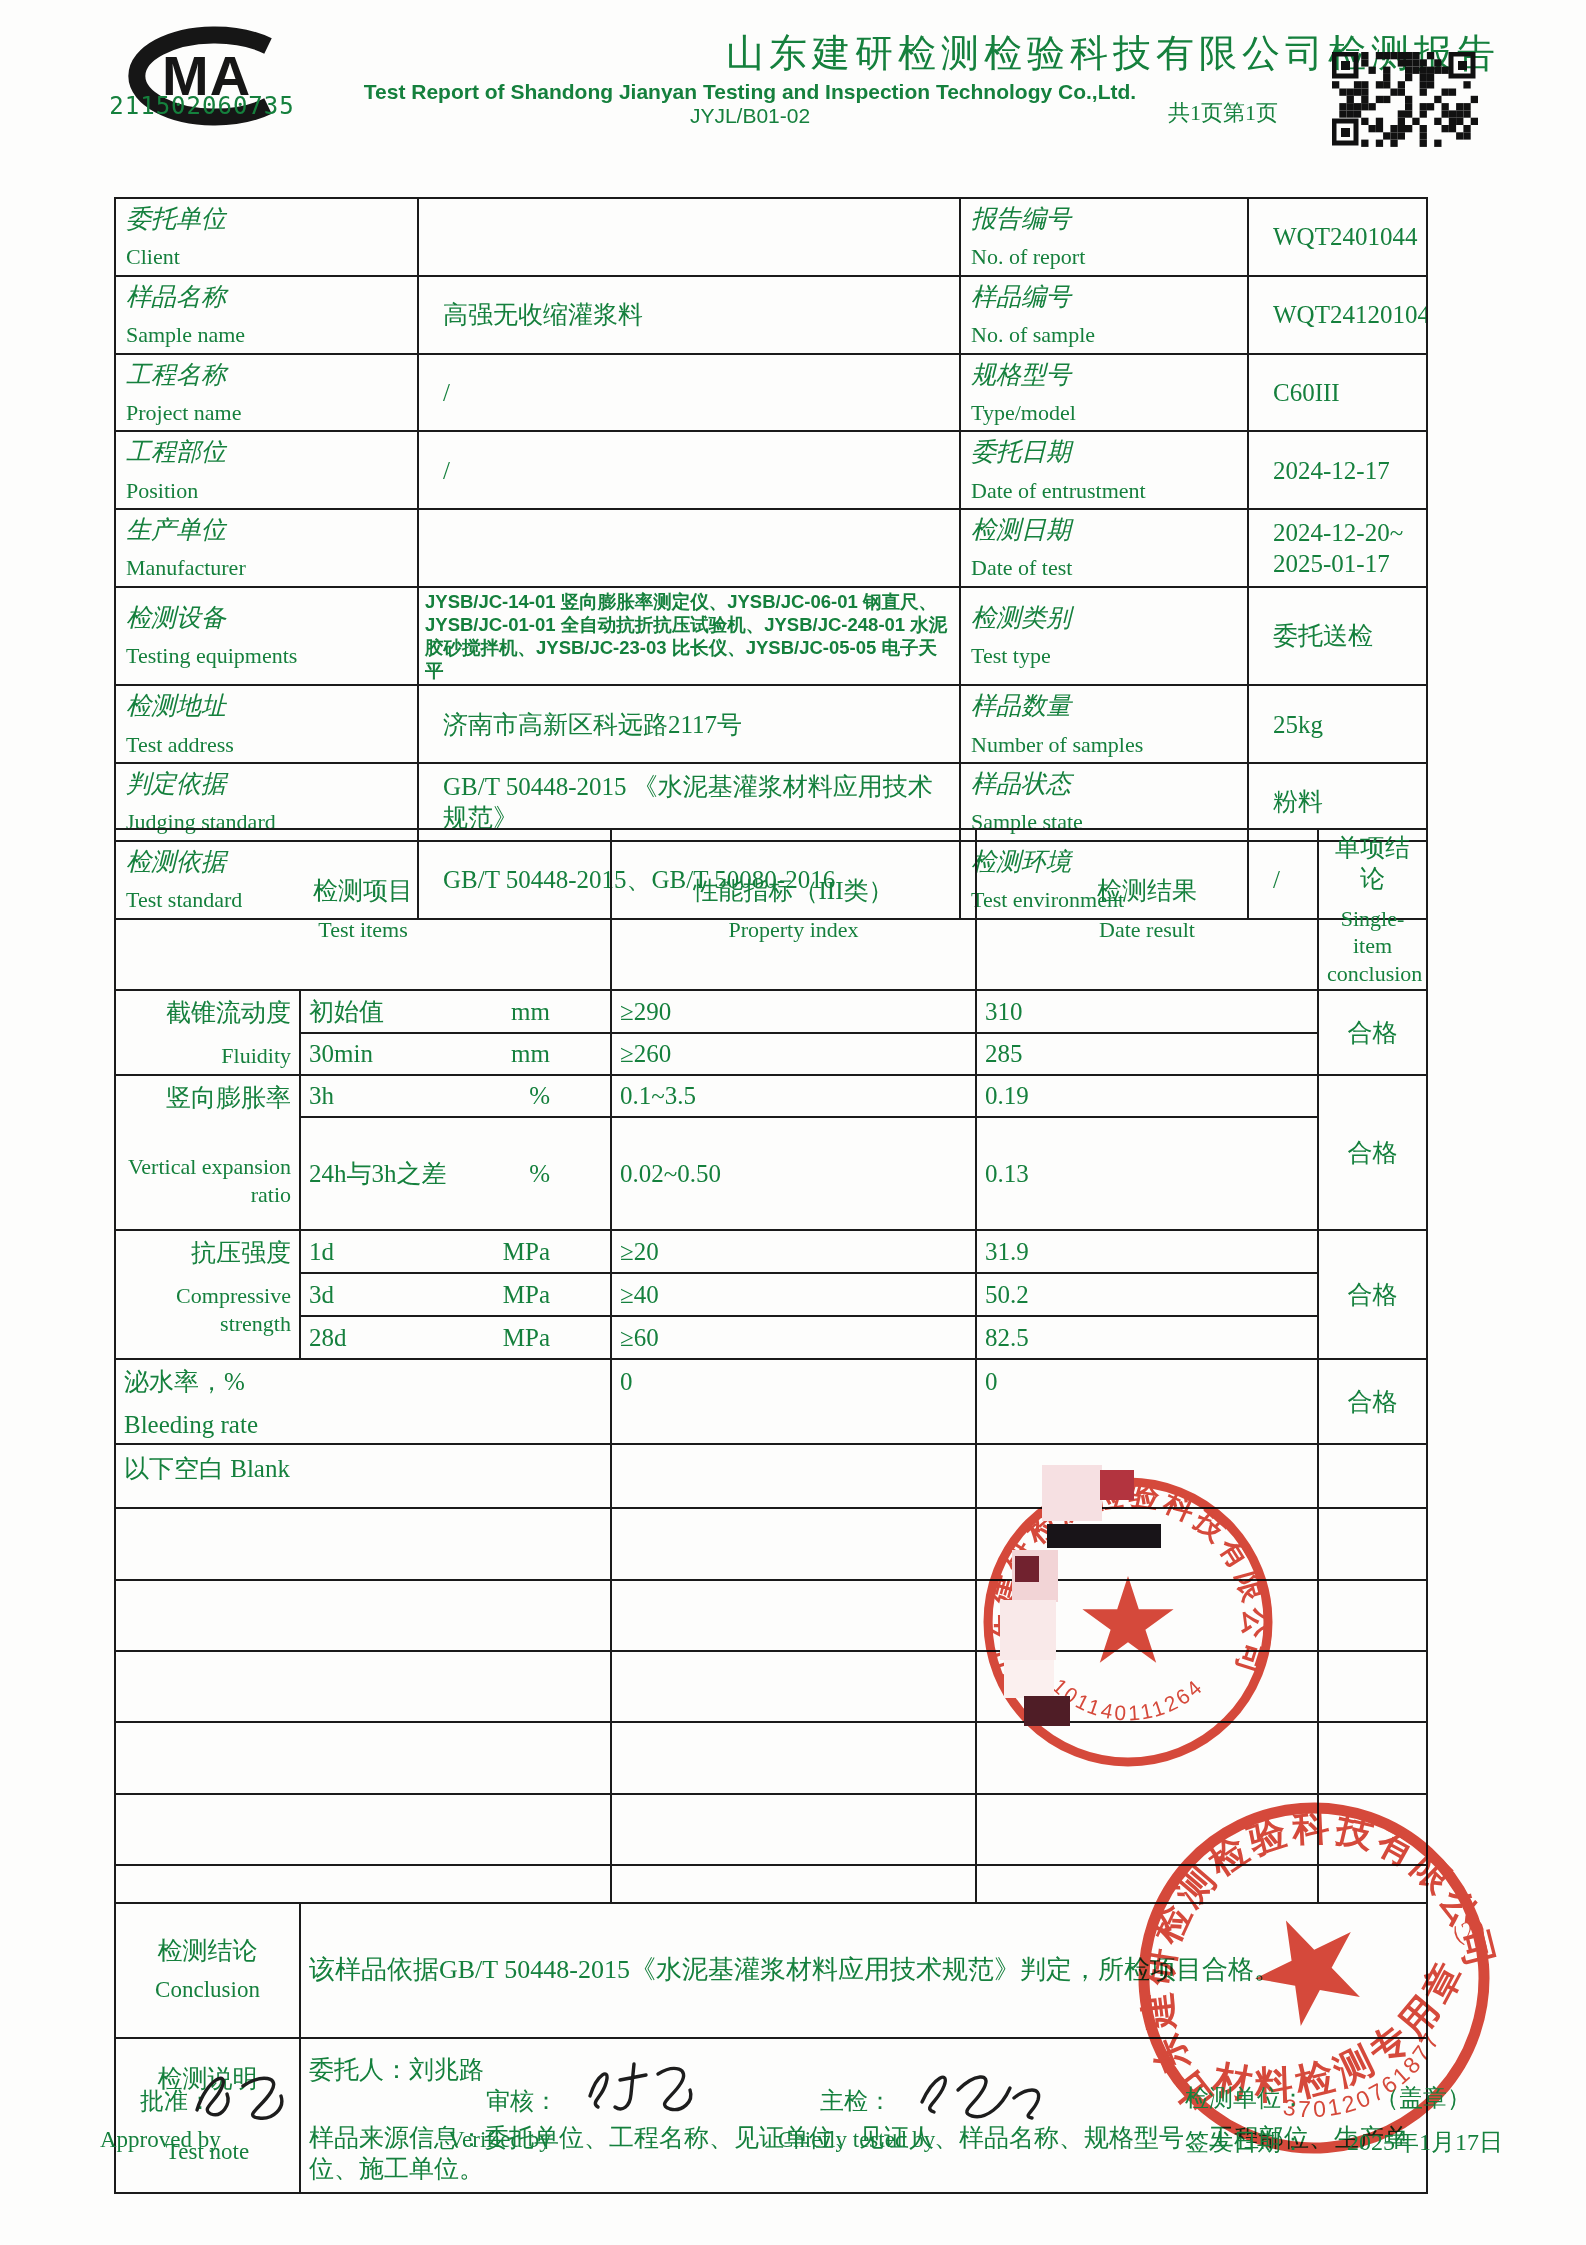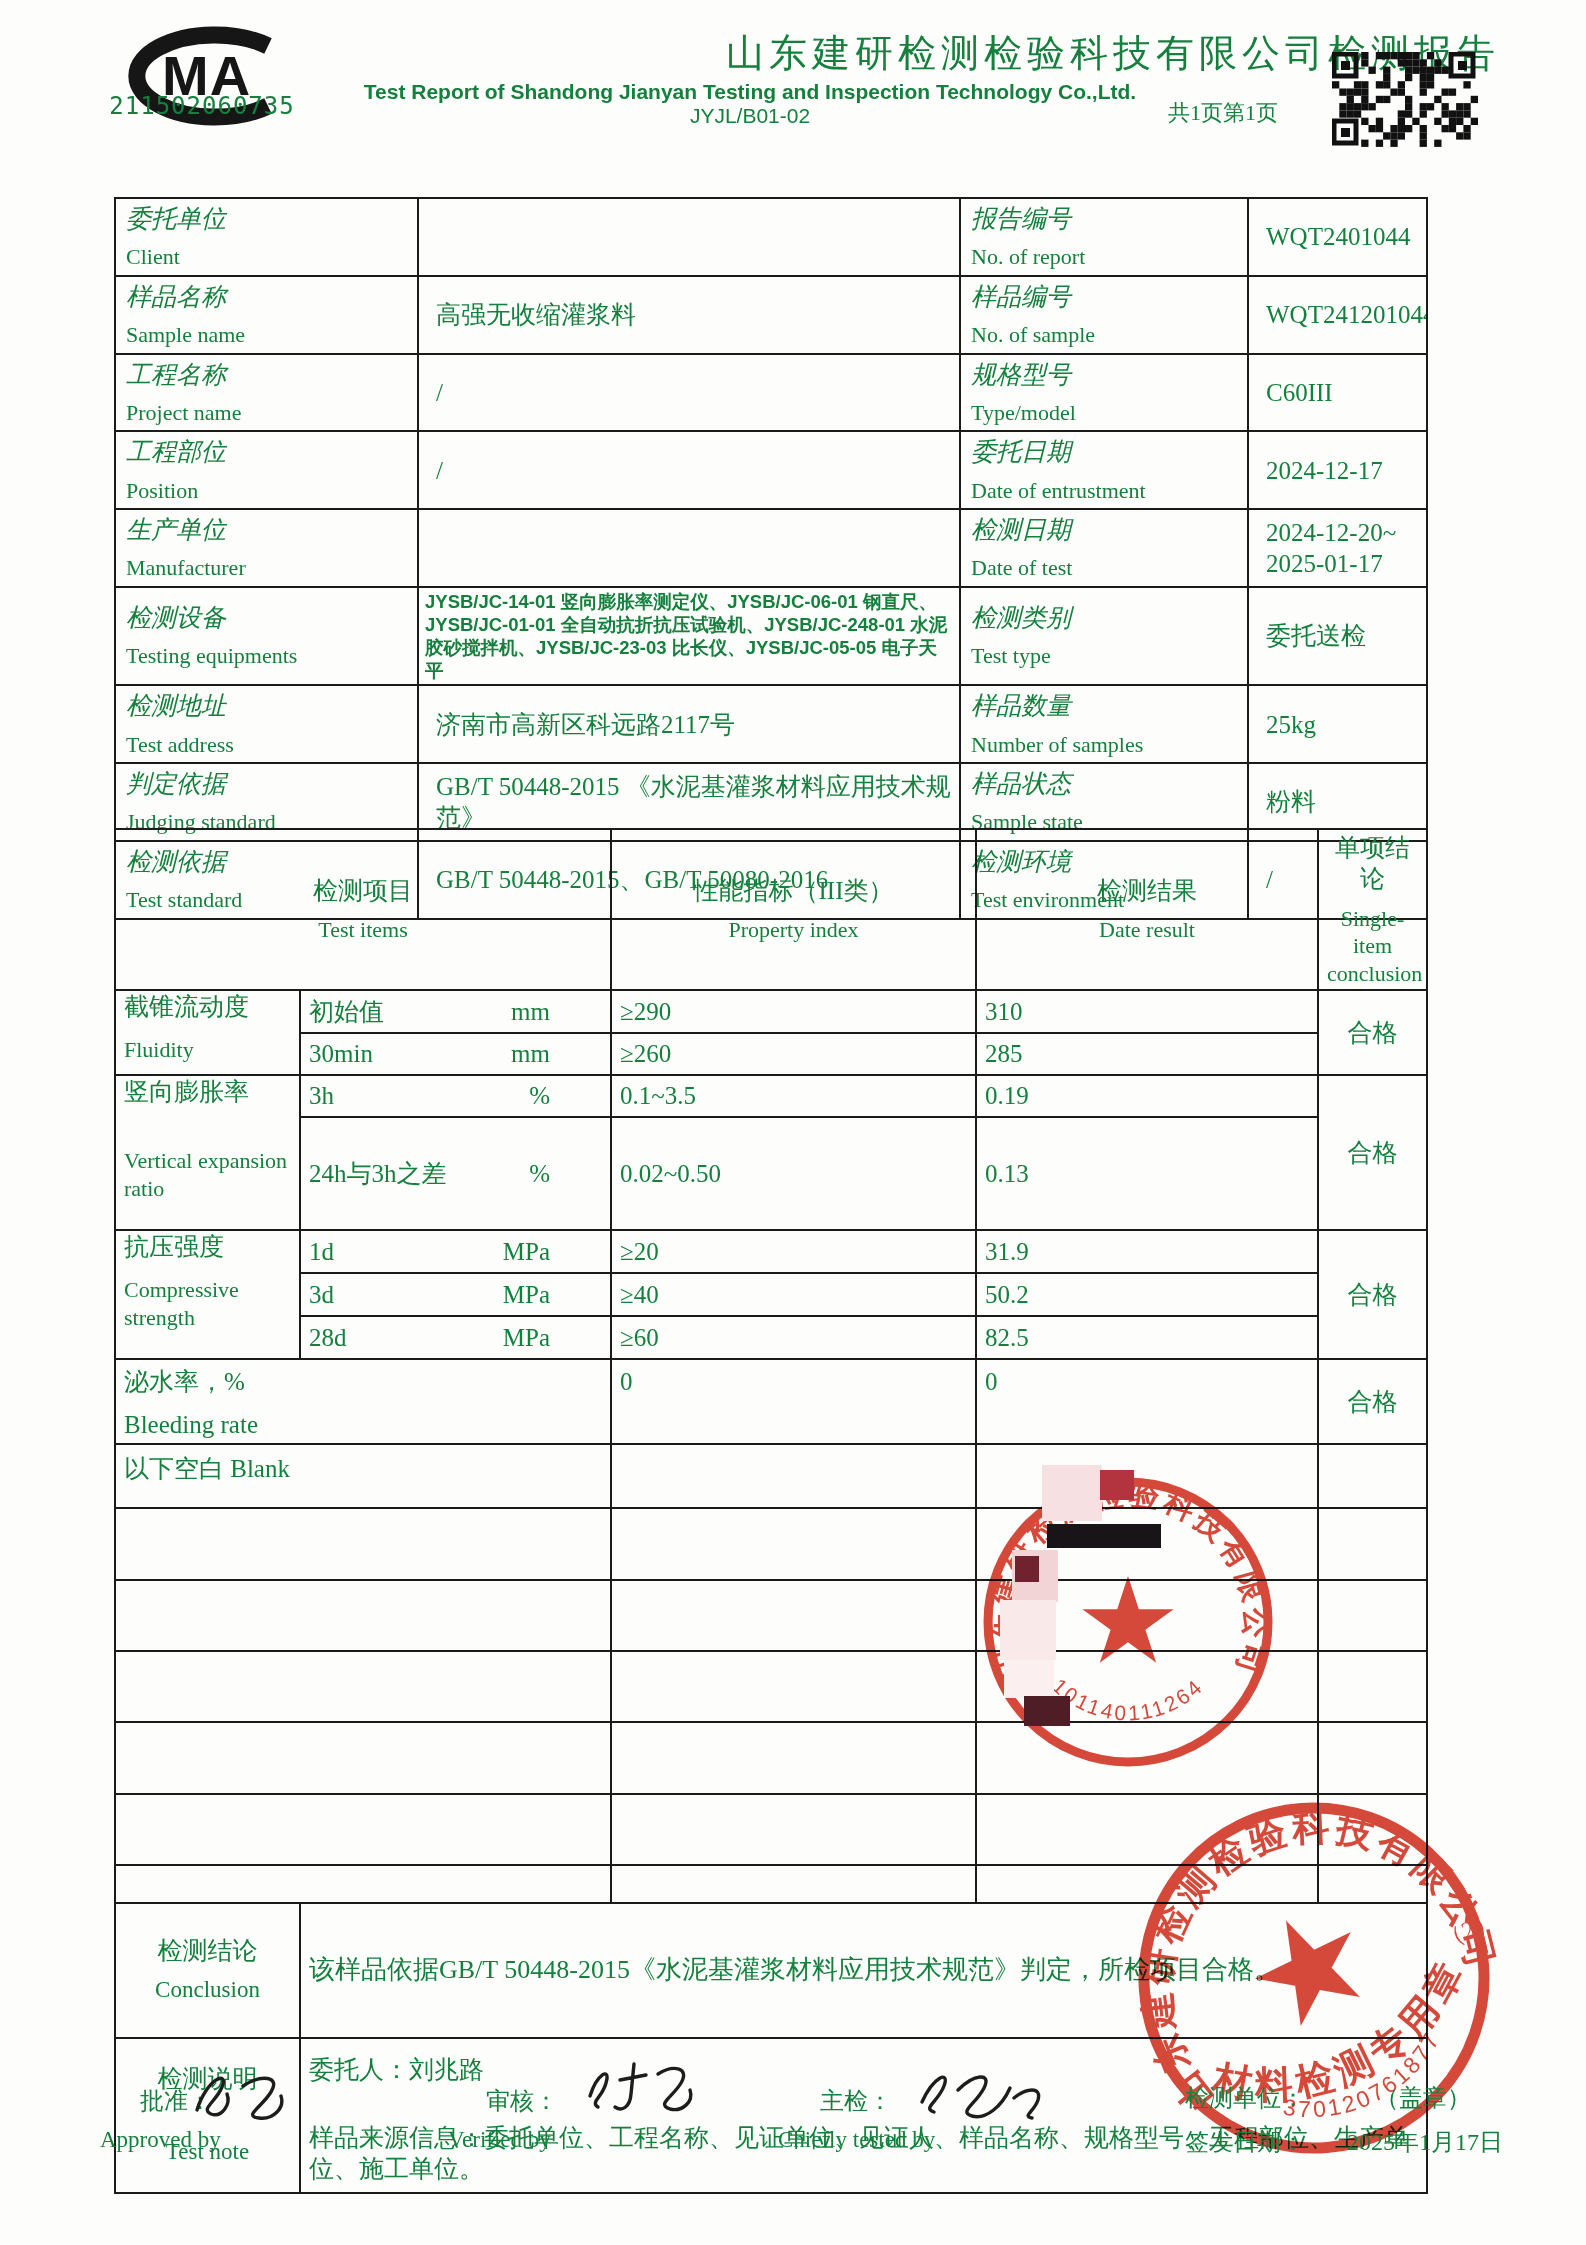--- a/index.html
+++ b/index.html
@@ -19,27 +19,27 @@
   .qr{position:absolute;left:1332px;top:52px;width:147px;height:96px;}
   
   table{table-layout:fixed;border-collapse:collapse;width:1312px;background:transparent;}
   td{border:2px solid #1b1b1b;overflow:hidden;vertical-align:middle;padding:2px 8px;}
   .t-info{position:absolute;left:114px;top:197px;}
   .t-res{position:absolute;left:114px;top:828px;}
   .t-info td,.t-res td{font-size:25px;line-height:1.25;}
   .lab{padding:4px 6px 4px 10px;}
   .lab .cn{font-size:25px;font-style:italic;}
   .lab .en{font-size:22px;margin-top:9px;}
-  .val{padding-left:17px;}
+  .val{padding-left:24px;}
   .small{font-size:18.5px !important;line-height:1.45;font-weight:bold;
          font-family:"Liberation Sans","DejaVu Sans",sans-serif;padding:2px 6px;}
   .hd{text-align:center;}
   .hd .cn{font-size:25px;}
   .hd .en{font-size:22px;margin-top:10px;}
-  .cat{vertical-align:top;padding-top:0;}
+  .cat{vertical-align:top;padding-top:6px;text-align:right;}
   .cat .cn{font-size:25px;}
   .cat .en{font-size:22px;margin-top:14px;}
   .sub{display:flex;justify-content:space-between;padding-right:52px;}
   .verd{text-align:center;font-size:26px;}
   .blk2{padding-top:6px;}
   .note-cell{display:flex;flex-direction:column;justify-content:space-between;height:130px;padding-top:8px;}
   .conc-lab{text-align:center;}
   .conc-lab .en{margin-top:10px;font-size:23px;}
   
   .foot{position:absolute;font-size:24px;}

